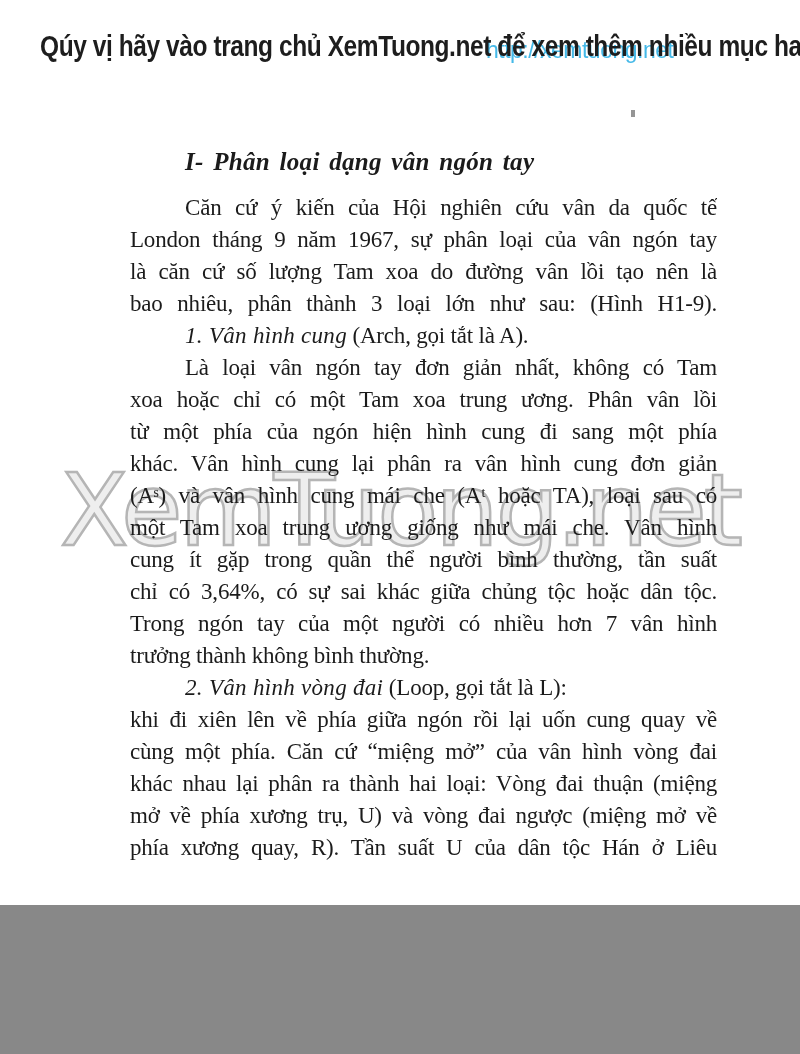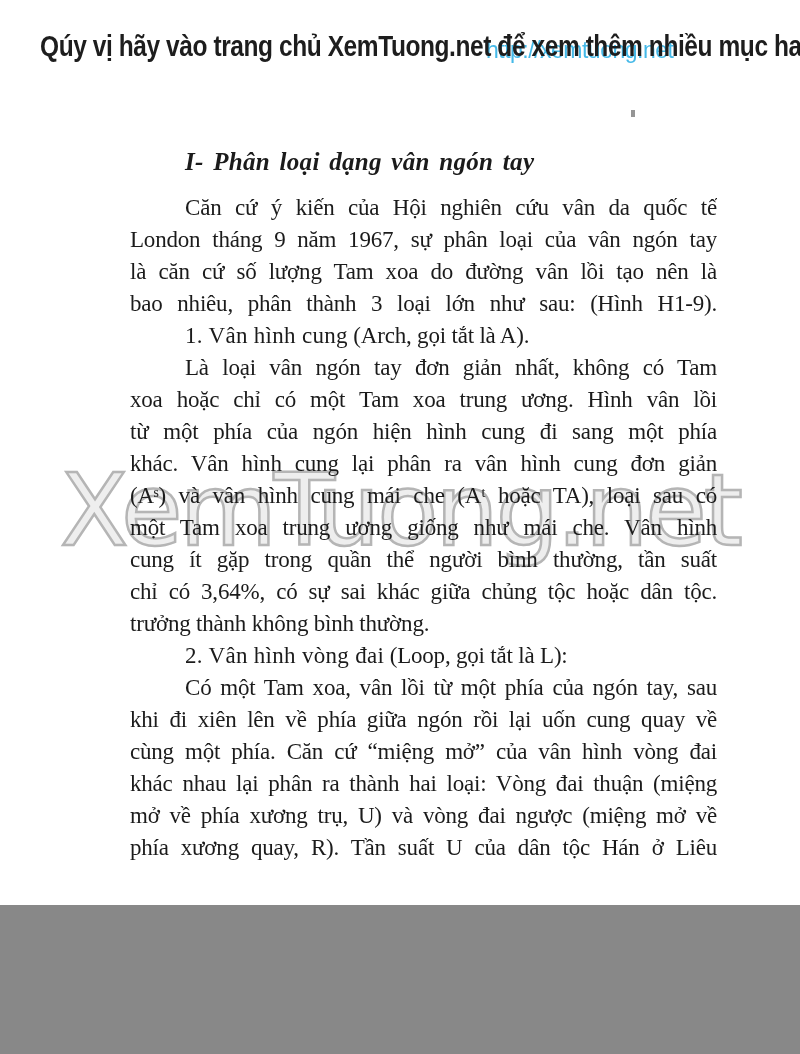--- a/index.html
+++ b/index.html
@@ -70,21 +70,21 @@
   .line {
     font-size:23px;
     line-height:32px; height:32px;
     overflow:hidden;
     text-align:justify;
     text-align-last:justify;
     letter-spacing:-0.2px;
   }
   .line.indent { padding-left:55px; }
   .line.short { text-align-last:left; text-align:left; }
-  .line .ital { letter-spacing:0.3px; }
+  .line .ital { font-style:italic; letter-spacing:0.3px; }
   
   .page-number {
     position:absolute; left:155px; top:984px;
     font-size:24px; letter-spacing:1px;
     z-index:3;
   }
 </style>
 </head>
 <body>
 
@@ -101,30 +101,30 @@
 
   <div class="content">
     <div class="heading">I- Phân loại dạng vân ngón tay</div>
     <div id="lines-container">
         <div class="line indent"><span>Căn cứ ý kiến của Hội nghiên cứu vân da quốc tế</span></div>
         <div class="line"><span>London tháng 9 năm 1967, sự phân loại của vân ngón tay</span></div>
         <div class="line"><span>là căn cứ số lượng Tam xoa do đường vân lồi tạo nên là</span></div>
         <div class="line"><span>bao nhiêu, phân thành 3 loại lớn như sau: (Hình H1-9).</span></div>
         <div class="line indent short"><span class="ital">1. Vân hình cung</span><span> (Arch, gọi tắt là A).</span></div>
         <div class="line indent"><span>Là loại vân ngón tay đơn giản nhất, không có Tam</span></div>
-        <div class="line"><span>xoa hoặc chỉ có một Tam xoa trung ương. Hình vân lồi</span></div>
+        <div class="line"><span>xoa hoặc chỉ có một Tam xoa trung ương. Phân vân lồi</span></div>
         <div class="line"><span>từ một phía của ngón hiện hình cung đi sang một phía</span></div>
         <div class="line"><span>khác. Vân hình cung lại phân ra vân hình cung đơn giản</span></div>
         <div class="line"><span>(Aˢ) và vân hình cung mái che (Aᵗ hoặc TA), loại sau có</span></div>
         <div class="line"><span>một Tam xoa trung ương giống như mái che. Vân hình</span></div>
         <div class="line"><span>cung ít gặp trong quần thể người bình thường, tần suất</span></div>
         <div class="line"><span>chỉ có 3,64%, có sự sai khác giữa chủng tộc hoặc dân tộc.</span></div>
+        <div class="line"><span>Trong ngón tay của một người có nhiều hơn 7 vân hình</span></div>
         <div class="line short"><span>trưởng thành không bình thường.</span></div>
         <div class="line indent short"><span class="ital">2. Vân hình vòng đai</span><span> (Loop, gọi tắt là L):</span></div>
-        <div class="line indent"><span>Có một Tam xoa, vân lồi từ một phía của ngón tay, sau</span></div>
         <div class="line"><span>khi đi xiên lên về phía giữa ngón rồi lại uốn cung quay về</span></div>
         <div class="line"><span>cùng một phía. Căn cứ “miệng mở” của vân hình vòng đai</span></div>
         <div class="line"><span>khác nhau lại phân ra thành hai loại: Vòng đai thuận (miệng</span></div>
         <div class="line"><span>mở về phía xương trụ, U) và vòng đai ngược (miệng mở về</span></div>
         <div class="line"><span>phía xương quay, R). Tần suất U của dân tộc Hán ở Liêu</span></div>
       </div>
   </div>
 
   <div class="page-number">190</div>
 

